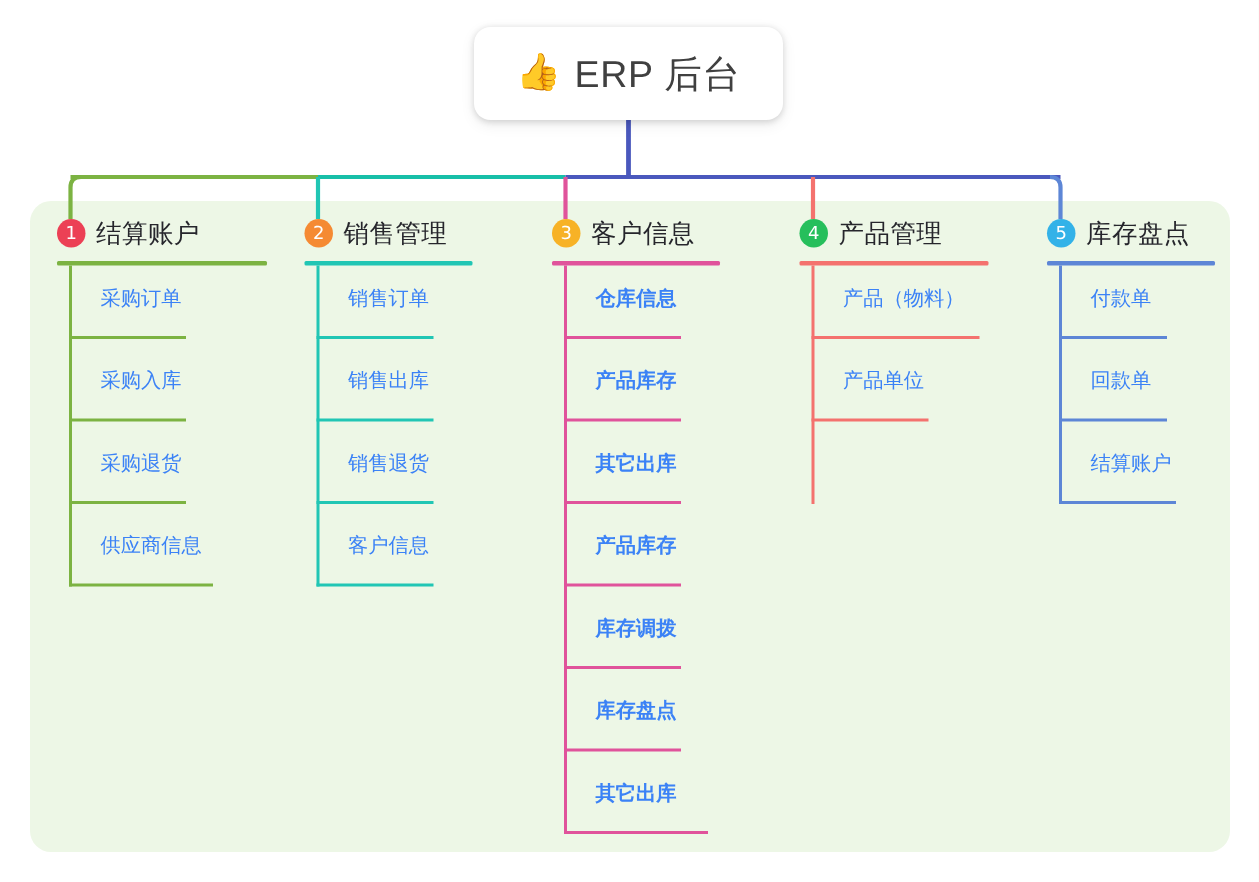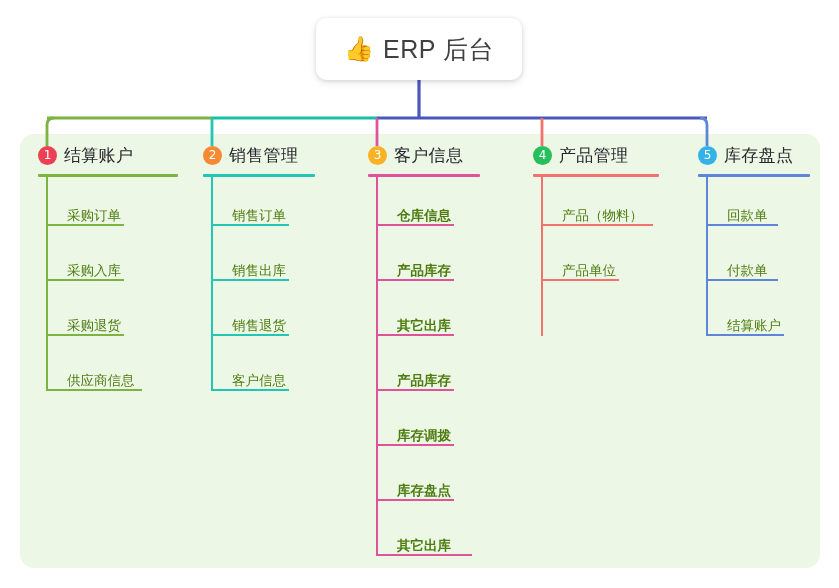--- a/index.html
+++ b/index.html
@@ -115,23 +115,23 @@
     width: 2px;
   }
   .item {
     position: relative;
     height: 55px;
     box-sizing: border-box;
   }
   .item-label {
     position: absolute;
     left: 29px;
-    bottom: 7px;
+    bottom: 24px;
     font-size: 13.5px;
-    color: #4d7c0f;
+    color: #3b82f6;
     white-space: nowrap;
   }
   .item-rule {
     position: absolute;
     left: 8px;
     bottom: 6px;
     height: 2px;
   }
 </style>
 </head>
@@ -269,28 +269,28 @@
       </div>
       <div class="col" style="left: 698px; width: 112px;">
         <div class="col-head">
           <span class="badge" style="background: rgb(51, 178, 232);">5</span>
           <span class="col-title">库存盘点</span>
         </div>
         <div class="head-rule" style="background: rgb(93, 134, 214); width: 112px;"></div>
         <div class="items" style="height: 165px;">
           <div class="trunk" style="background: rgb(93, 134, 214); height: 159px;"></div>
           <div class="item">
+            <span class="item-label">付款单</span>
+            <div class="item-rule" style="background: rgb(93, 134, 214); width: 72px;"></div>
+          </div>
+          <div class="item">
             <span class="item-label">回款单</span>
             <div class="item-rule" style="background: rgb(93, 134, 214); width: 72px;"></div>
           </div>
           <div class="item">
-            <span class="item-label">付款单</span>
-            <div class="item-rule" style="background: rgb(93, 134, 214); width: 72px;"></div>
-          </div>
-          <div class="item">
             <span class="item-label">结算账户</span>
             <div class="item-rule" style="background: rgb(93, 134, 214); width: 78px;"></div>
           </div>
         </div>
       </div>
     </div>
 
 </div>
 
 </body></html>

